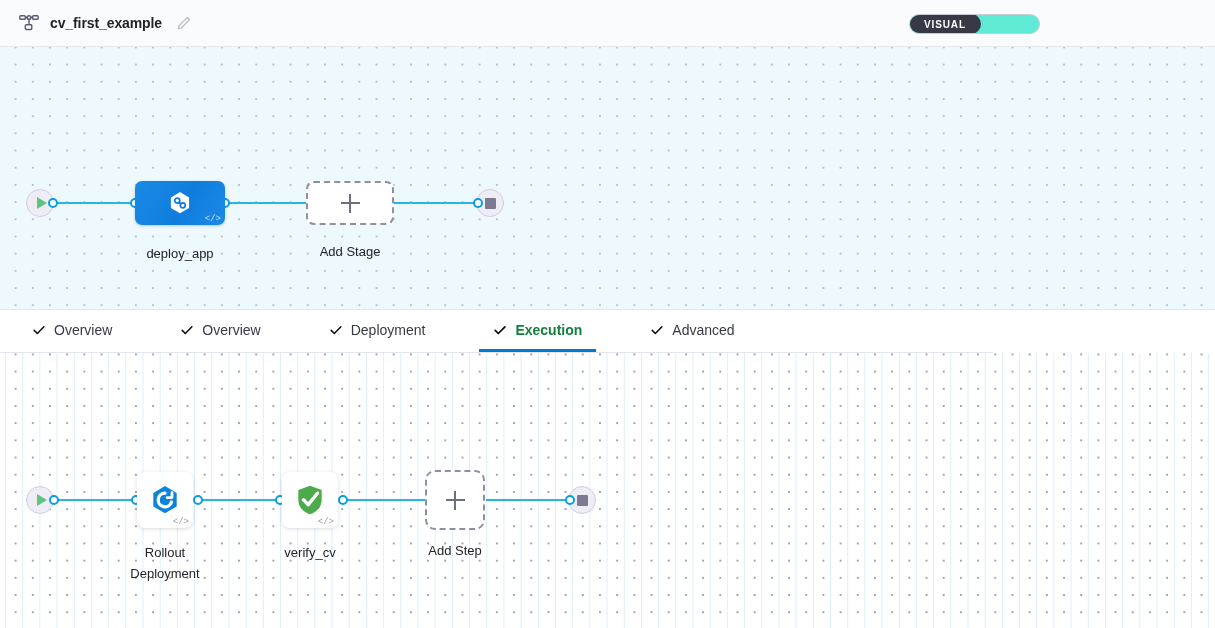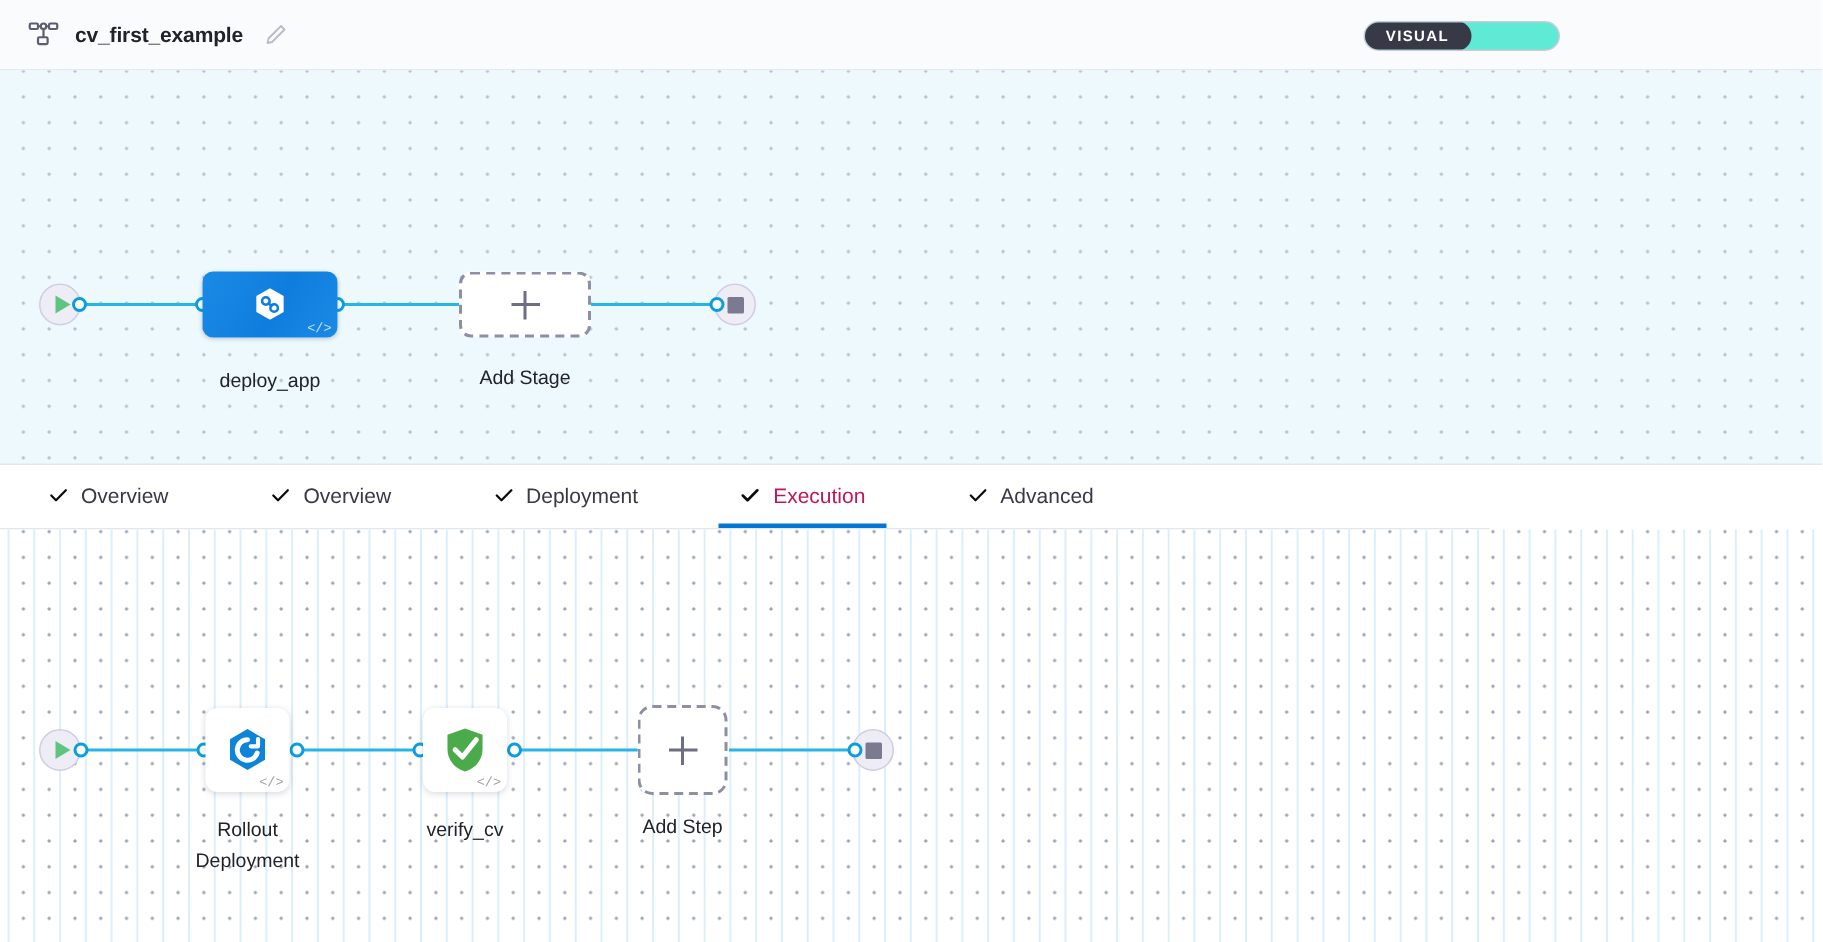--- a/index.html
+++ b/index.html
@@ -140,22 +140,22 @@
     border-bottom: 3px solid transparent;
     cursor: pointer;
     white-space: nowrap;
   }
   .tab:last-child { margin-right: 0; }
   .tab .tab-label {
     font-size: 14px;
     color: #383946;
   }
   .tab.active .tab-label {
-    font-weight: normal;
-    color: #be185d;
+    font-weight: bold;
+    color: #15803d;
   }
   .tab.active {
     border-bottom-color: #0278d5;
   }
   .check-icon {
     width: 14px; height: 14px;
     display: block;
     flex: 0 0 auto;
   }
 

